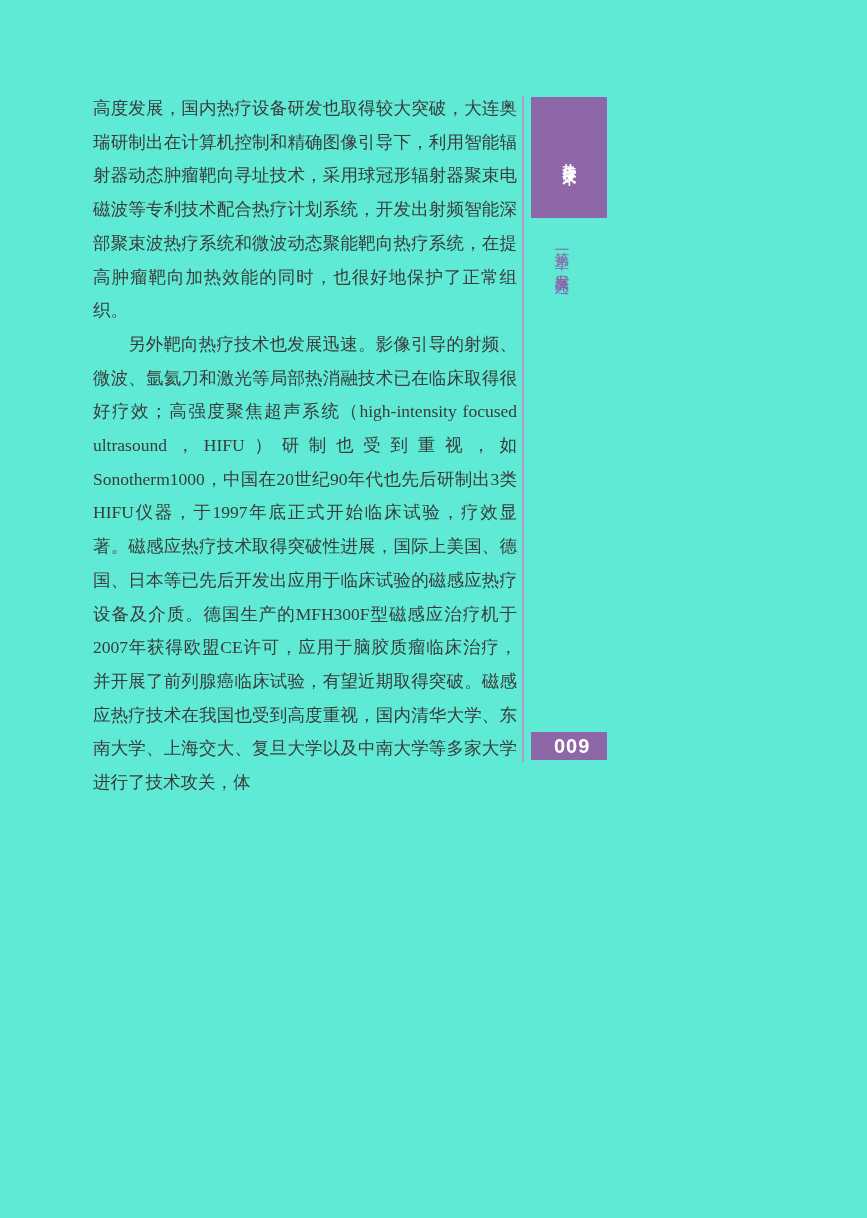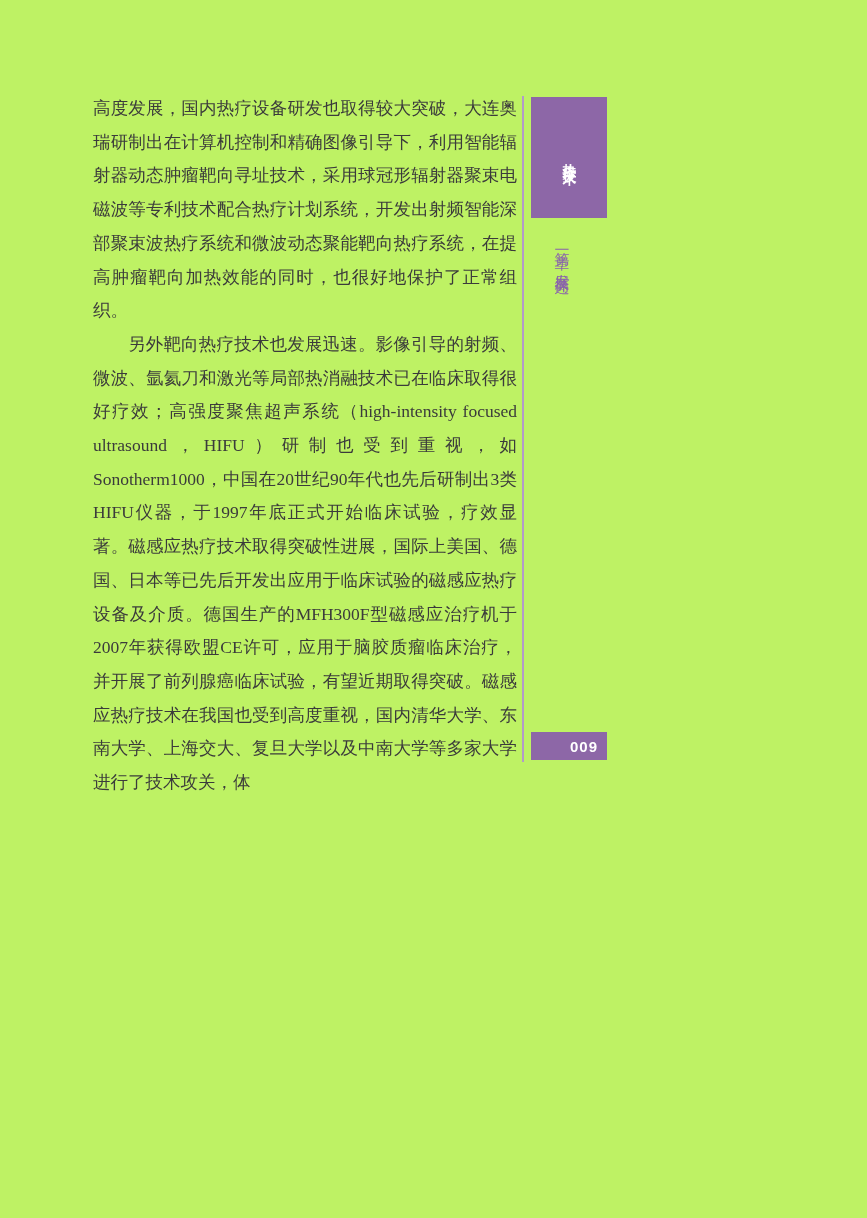--- a/index.html
+++ b/index.html
@@ -5,21 +5,21 @@
 <style>
   html, body {
     margin: 0;
     padding: 0;
     background: #ffffff;
   }
   .page {
     position: relative;
     width: 867px;
     height: 1218px;
-    background: #bef264;
+    background: #5eead4;
     overflow: hidden;
     font-family: "Liberation Serif", "DejaVu Serif", serif;
   }
 
   
   .textblock {
     position: absolute;
     left: 93px;
     top: 92px;
     width: 424px;
@@ -85,25 +85,24 @@
     top: 732px;
     width: 76px;
     height: 28px;
     background: #8d67a7;
     display: flex;
     align-items: center;
   }
   .page-badge span {
     color: #ffffff;
     font-weight: bold;
-    font-size: 15px;
+    font-size: 20px;
     letter-spacing: 1px;
-    padding-left: 11px;
+    padding-left: 23px;
     font-family: "Liberation Sans", "DejaVu Sans", sans-serif;
-    margin-left: 28px;
   }
 </style>
 </head>
 <body>
 
 <div class="page">
 
   <div class="textblock">
     <p>高度发展，国内热疗设备研发也取得较大突破，大连奥瑞研制出在计算机控制和精确图像引导下，利用智能辐射器动态肿瘤靶向寻址技术，采用球冠形辐射器聚束电磁波等专利技术配合热疗计划系统，开发出射频智能深部聚束波热疗系统和微波动态聚能靶向热疗系统，在提高肿瘤靶向加热效能的同时，也很好地保护了正常组织。</p>
     <p class="p-indent">另外靶向热疗技术也发展迅速。影像引导的射频、微波、氩氦刀和激光等局部热消融技术已在临床取得很好疗效；高强度聚焦超声系统（high-intensity focused ultrasound，HIFU）研制也受到重视，如 Sonotherm1000，中国在20世纪90年代也先后研制出3类HIFU仪器，于1997年底正式开始临床试验，疗效显著。磁感应热疗技术取得突破性进展，国际上美国、德国、日本等已先后开发出应用于临床试验的磁感应热疗设备及介质。德国生产的MFH300F型磁感应治疗机于2007年获得欧盟CE许可，应用于脑胶质瘤临床治疗，并开展了前列腺癌临床试验，有望近期取得突破。磁感应热疗技术在我国也受到高度重视，国内清华大学、东南大学、上海交大、复旦大学以及中南大学等多家大学进行了技术攻关，体</p>

